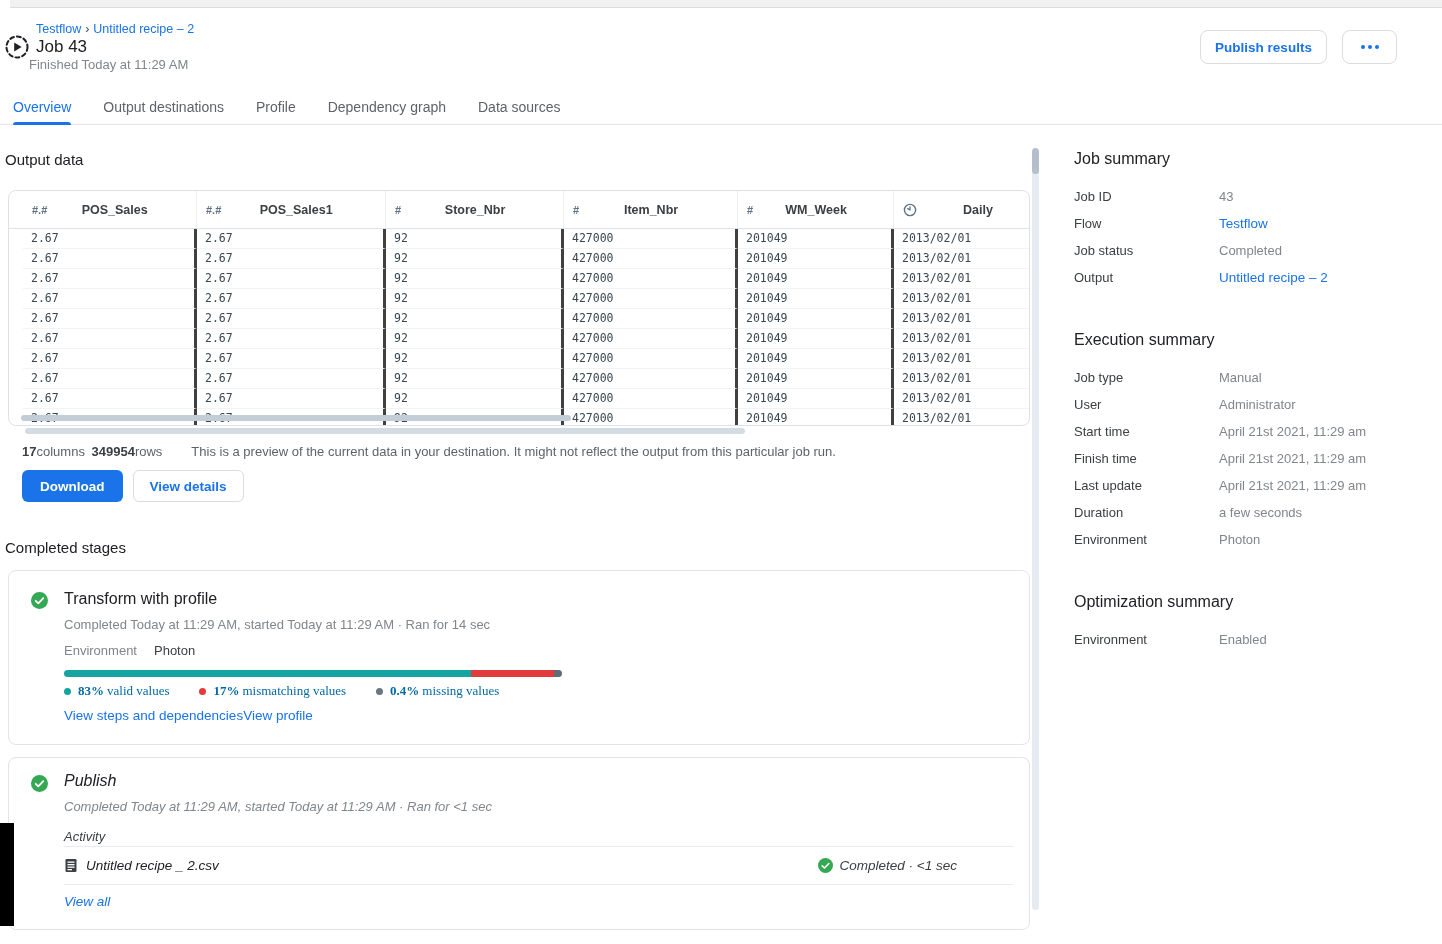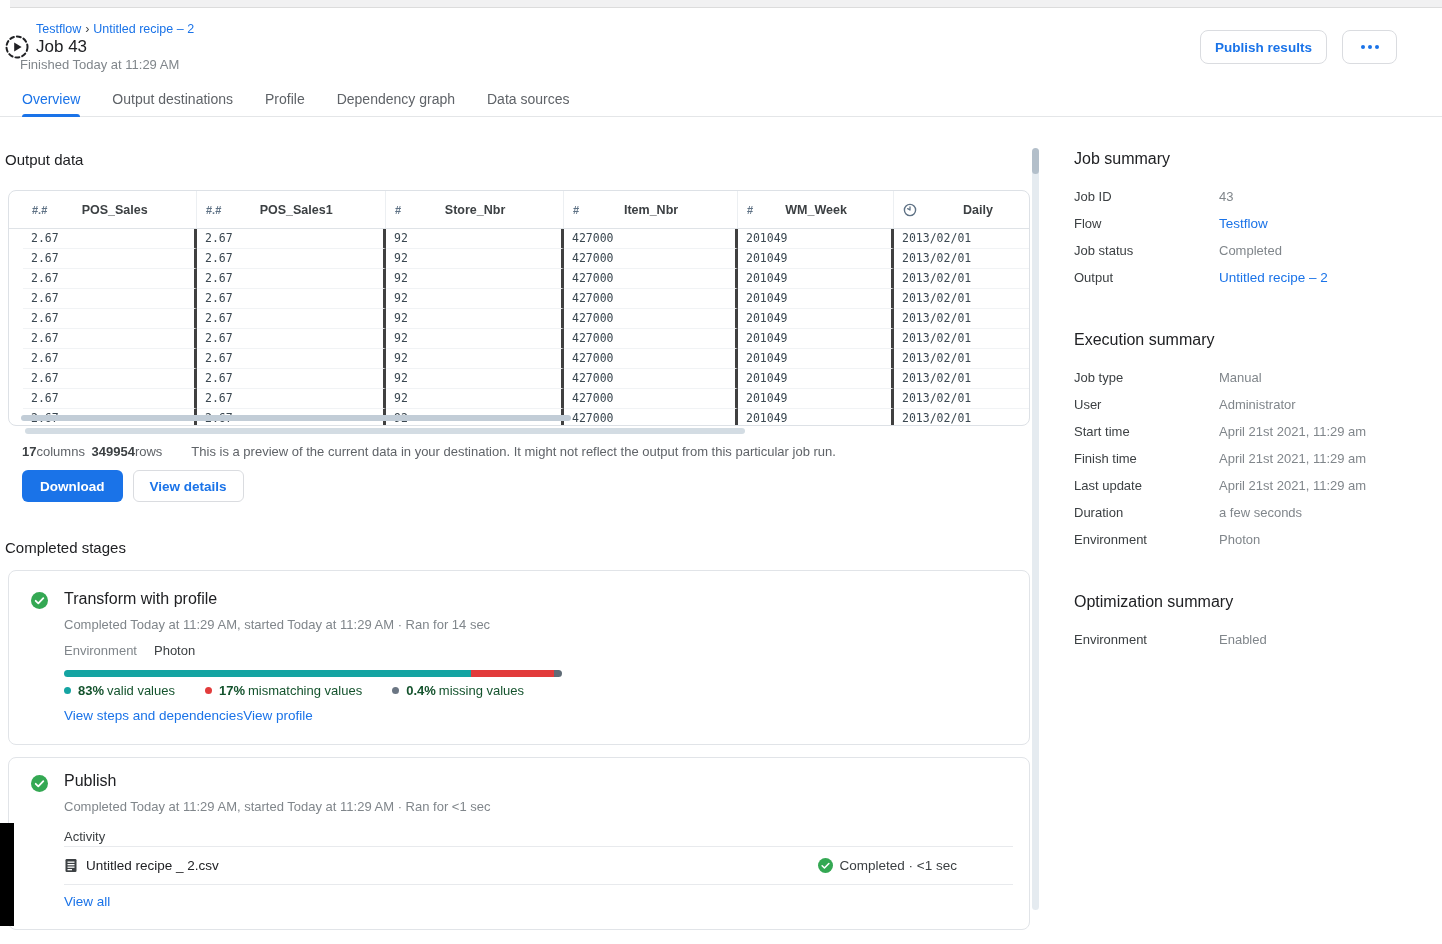--- a/index.html
+++ b/index.html
@@ -10,30 +10,30 @@
   
   .top-strip { position:absolute; left:10px; top:0; right:0; height:8px; background:#f1f1f2; border-bottom:1px solid #dcdcdc; }
   .black-bar { position:absolute; left:0; top:823px; width:14px; height:103px; background:#000; }
 
   
   .job-icon { position:absolute; left:4px; top:34px; width:26px; height:26px; }
   .breadcrumb { position:absolute; left:36px; top:22px; font-size:12.5px; color:#1a73e8; }
   .breadcrumb a { color:#1a73e8; text-decoration:none; }
   .breadcrumb .sep { color:#3c4043; margin:0 4px; }
   .page-title { position:absolute; left:36px; top:37px; font-size:17px; color:#202124; font-weight:400; }
-  .page-subtitle { position:absolute; left:20px; top:57px; font-size:13px; color:#80868b; }
+  .page-subtitle { position:absolute; left:29px; top:57px; font-size:13px; color:#80868b; }
   .btn-outline { display:inline-flex; align-items:center; justify-content:center; background:#fff;
       border:1px solid #dadce0; border-radius:8px; color:#1a73e8; font-weight:700; font-size:13.5px; cursor:pointer; }
   .publish-btn { position:absolute; left:1200px; top:30px; width:127px; height:34px; }
   .more-btn { position:absolute; left:1342px; top:30px; width:55px; height:34px; letter-spacing:1px; }
   .more-dots { display:flex; gap:3px; }
   .more-dots i { width:4px; height:4px; border-radius:50%; background:#1a73e8; }
 
   
-  .tabbar { position:absolute; left:0; top:84px; width:1442px; height:33px; border-bottom:1px solid #e4e6e8; display:flex; gap:32px; padding-left:22px; }
+  .tabbar { position:absolute; left:0; top:92px; width:1442px; height:33px; border-bottom:1px solid #e4e6e8; display:flex; gap:32px; padding-left:13px; }
   .tab { position:relative; font-size:14px; color:#5f6368; line-height:30px; cursor:pointer; white-space:nowrap; }
   .tab.active { color:#1a73e8; }
   .tab.active::after { content:""; position:absolute; left:0; right:0; bottom:-1px; height:3px; background:#1a73e8; border-radius:3px 3px 0 0; }
 
   
   .section-h { font-size:15px; font-weight:500; color:#202124; }
   #output-heading { position:absolute; left:5px; top:151px; }
   #stages-heading { position:absolute; left:5px; top:539px; }
 
   
@@ -56,30 +56,30 @@
   .stats { position:absolute; left:22px; top:444px; font-size:13px; color:#5f6368; display:flex; gap:26px; }
   .stats b { color:#3c4043; font-weight:700; }
   .stats .counts span { margin-right:3px; }
   .btn-row { position:absolute; left:22px; top:470px; display:flex; gap:10px; }
   .btn-primary { background:#1a73e8; color:#fff; border:none; border-radius:6px; font-weight:700; font-size:13.5px; padding:0 18px; height:32px; cursor:pointer; font-family:inherit; }
   .btn-secondary { background:#fff; color:#1a73e8; border:1px solid #dadce0; border-radius:6px; font-weight:700; font-size:13.5px; padding:0 16px; height:32px; cursor:pointer; font-family:inherit; }
 
   
   .stage-card { position:absolute; left:8px; width:1022px; border:1px solid #e1e4e8; border-radius:8px; background:#fff; }
   #stage-card-1 { top:570px; height:175px; }
-  #stage-card-2 { top:757px; height:173px; }
+  #stage-card-2 { top:757px; height:173px;font-style:italic; }
   .stage-check { position:absolute; left:22px; width:17px; height:17px; }
   .stage-title { position:absolute; left:55px; font-size:16px; color:#202124; }
   .stage-meta { position:absolute; left:55px; font-size:13px; color:#80868b; }
   .env-line { position:absolute; left:55px; top:72px; font-size:13px; }
   .env-line .k { color:#80868b; margin-right:17px; }
   .env-line .v { color:#3c4043; }
   .quality-bar { position:absolute; left:55px; top:99px; width:498px; height:7px; border-radius:4px; overflow:hidden; display:flex; }
   .quality-bar div { height:100%; }
-  .legend { position:absolute; left:55px; top:112px; display:flex; gap:30px; font-size:13px; color:#14532d; }
+  .legend { position:absolute; left:55px; top:112px; display:flex; gap:30px; font-size:13px; color:#0369a1;font-family:Liberation Serif, serif; }
   .legend .item { display:flex; align-items:center; }
   .legend .dot { width:7px; height:7px; border-radius:50%; margin-right:7px; }
   .legend b { font-weight:700; margin-right:3px; }
   .stage-links { position:absolute; left:55px; top:137px; display:flex; }
   .link { color:#1a73e8; font-size:13.5px; font-weight:500; text-decoration:none; cursor:pointer; }
   .activity-label { position:absolute; left:55px; top:71px; font-size:13px; color:#3c4043; }
   .activity-divider { position:absolute; left:55px; right:16px; top:88px; border-top:1px solid #e8eaed; }
   .activity-row { position:absolute; left:55px; right:16px; top:89px; height:38px; display:flex; align-items:center; justify-content:space-between; border-bottom:1px solid #e8eaed; padding-right:56px; }
   .file-cell { display:flex; align-items:center; gap:8px; font-size:13.5px; color:#202124; }
   .status-cell { display:flex; align-items:center; gap:7px; font-size:13.5px; color:#3c4043; }

